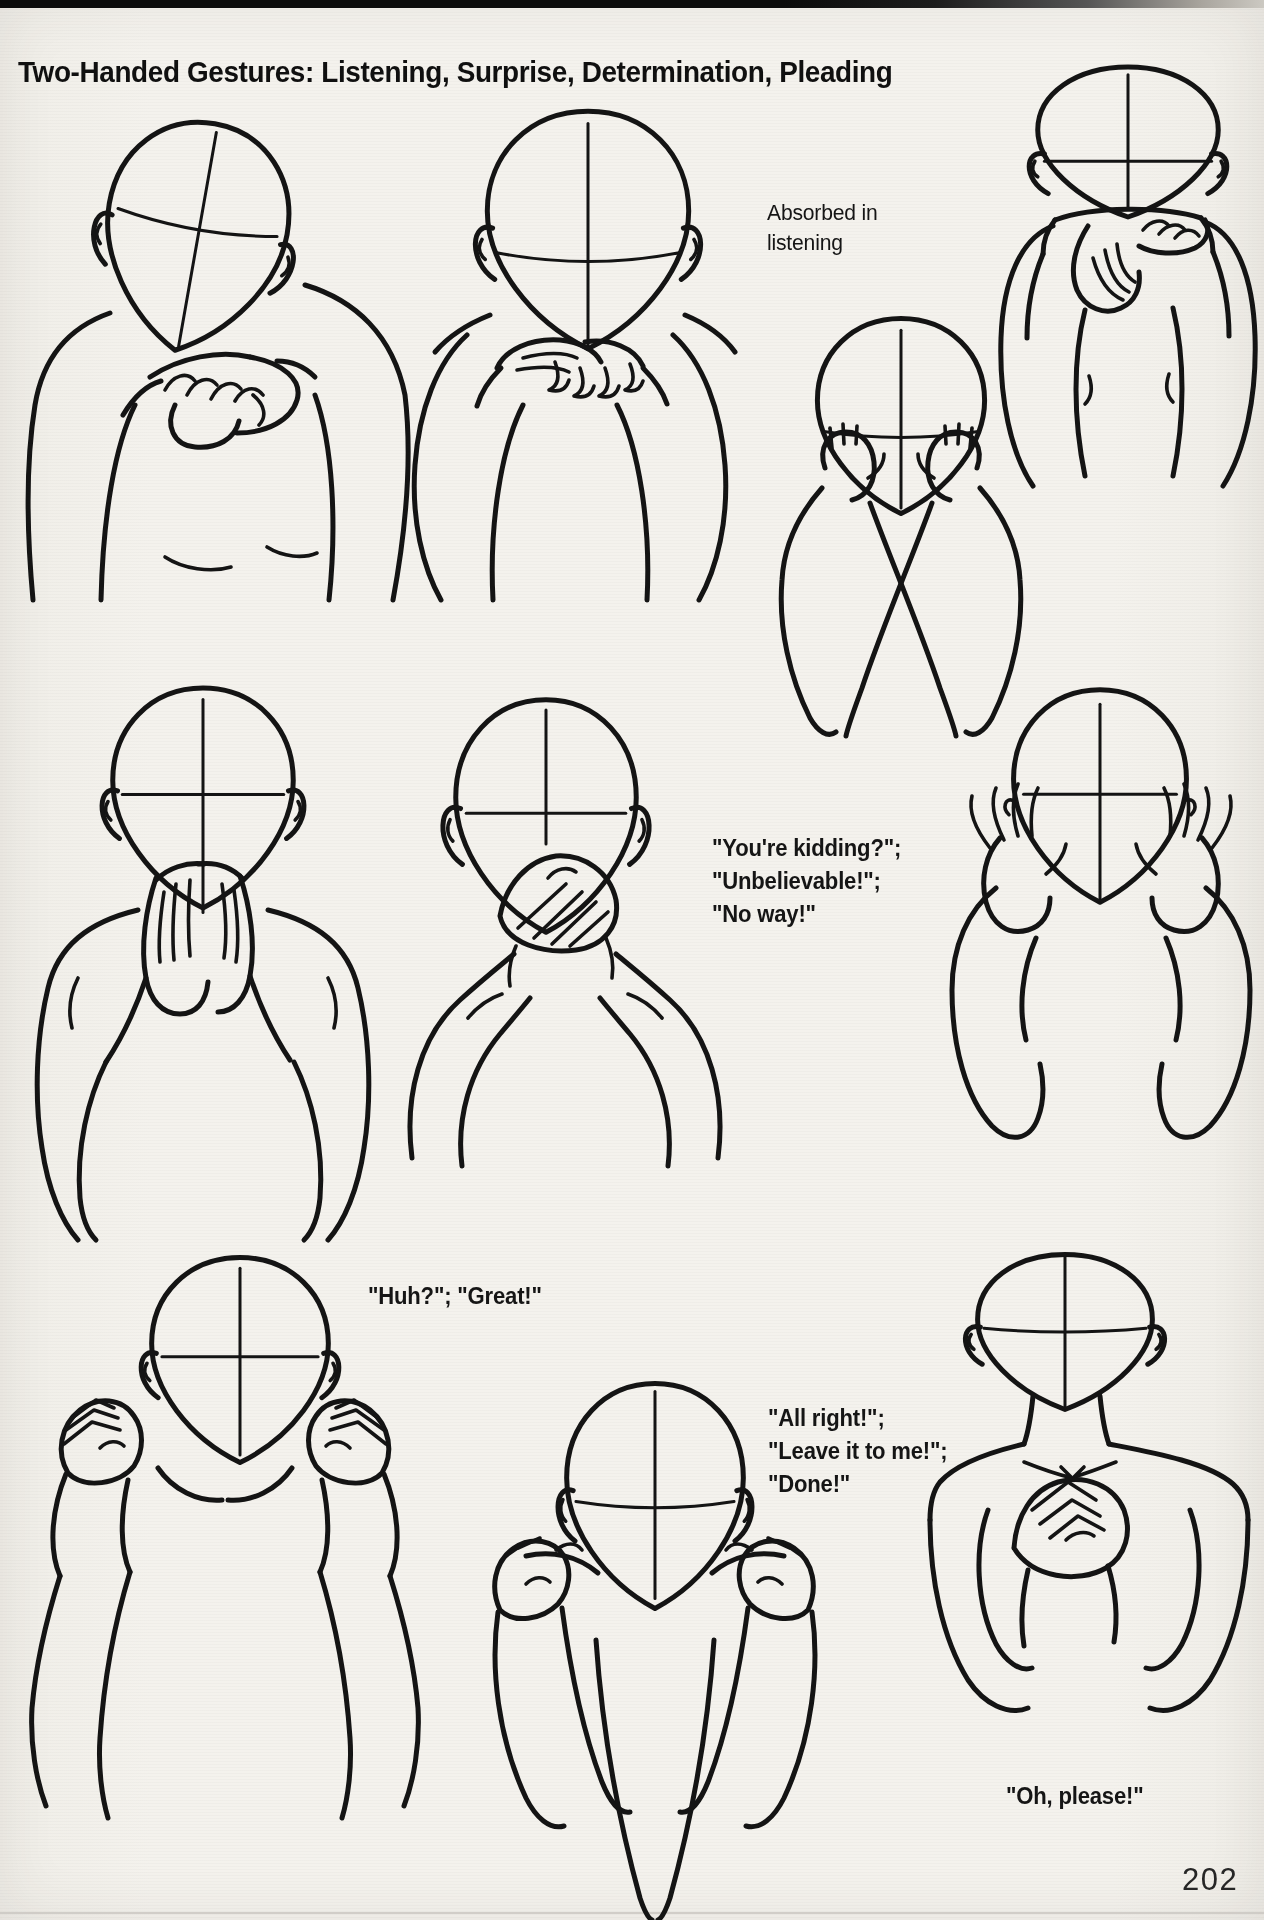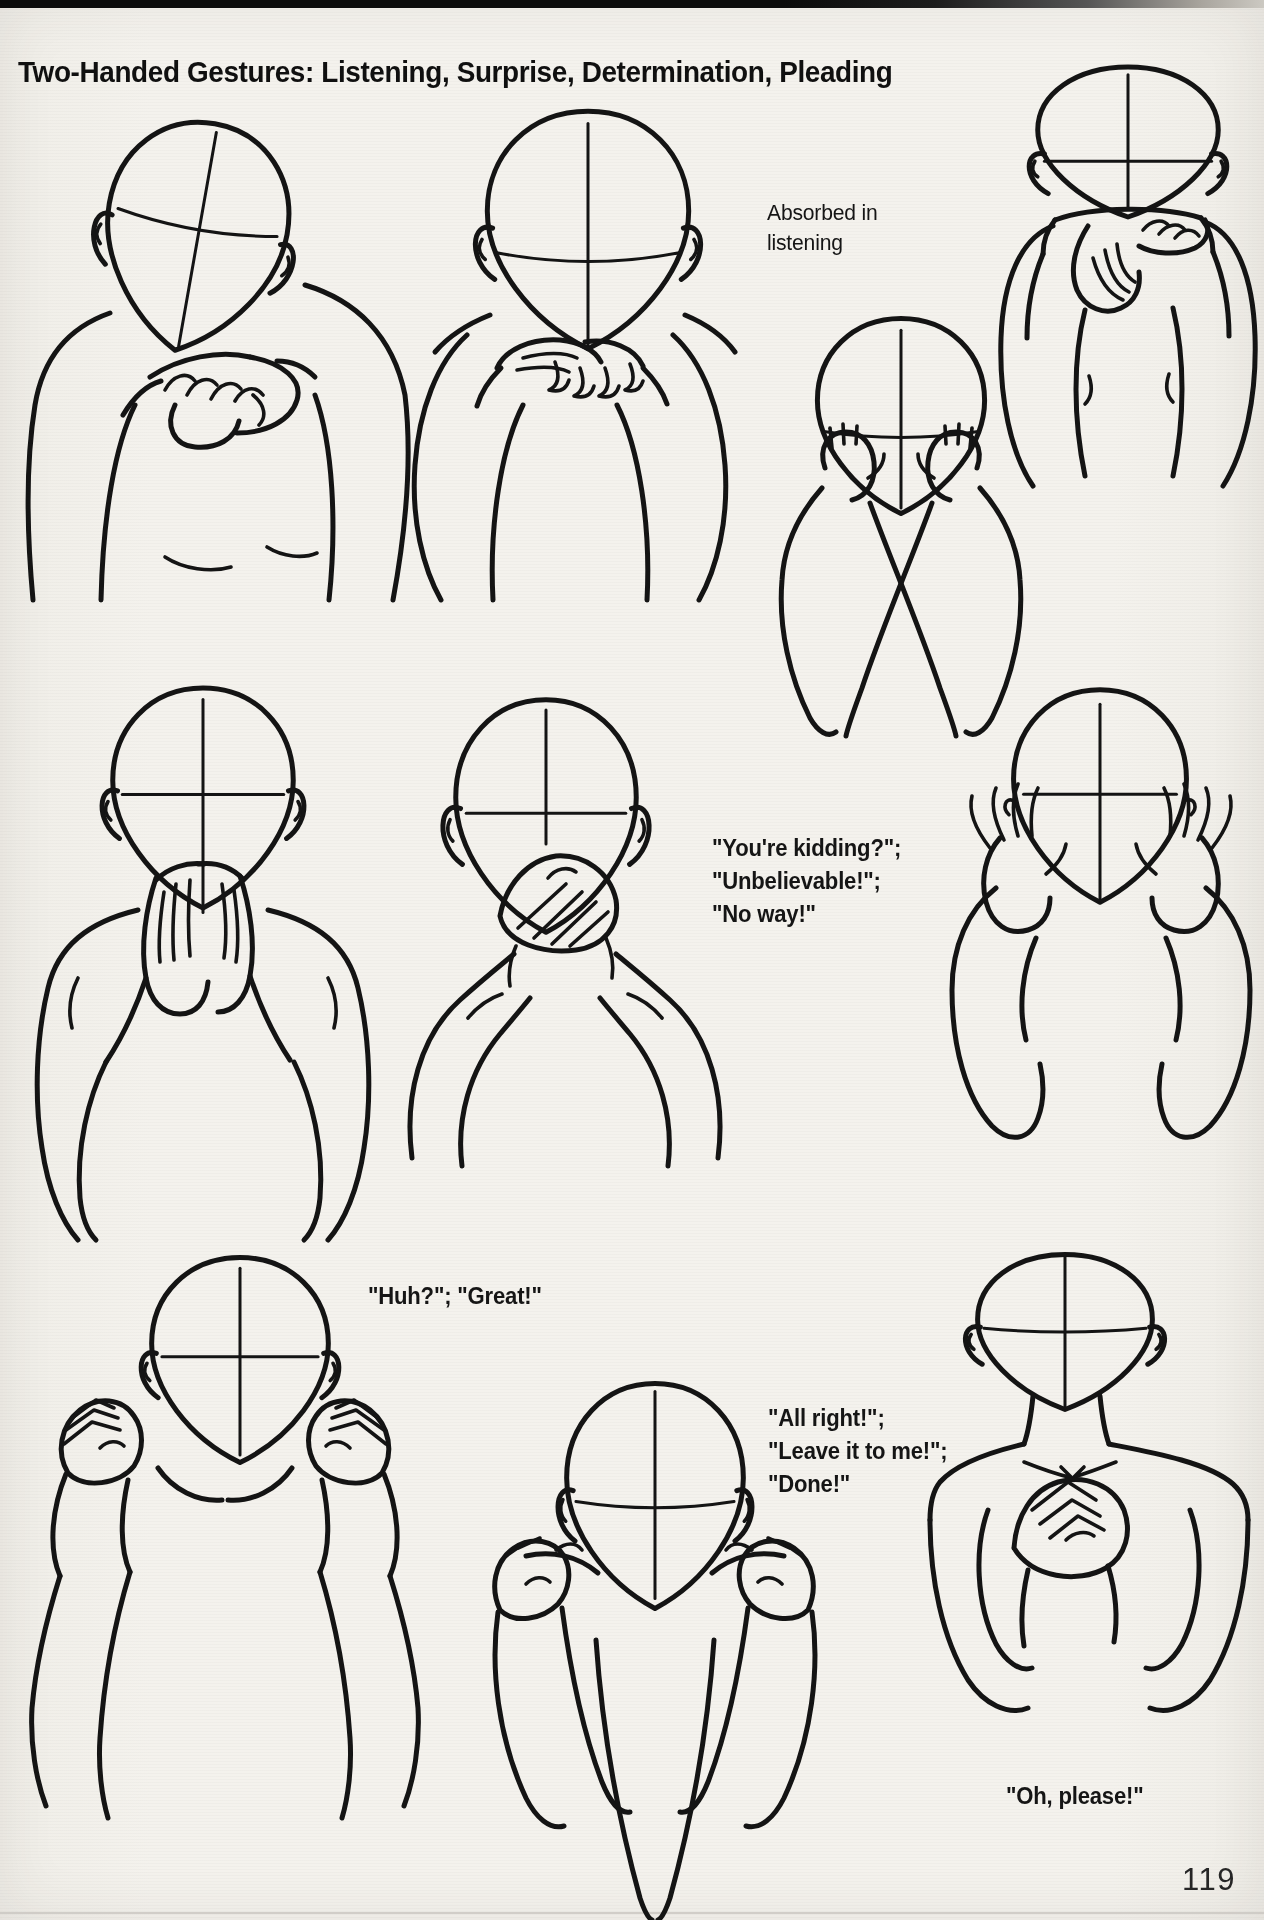--- a/index.html
+++ b/index.html
@@ -348,14 +348,14 @@
     <path d="M100,322 C94,348 92,374 96,398"></path>
     <path d="M180,318 C188,344 190,370 186,394"></path>
     <path d="M2,272 C2,330 14,390 40,432 C56,456 80,468 100,460"></path>
     <path d="M60,262 C46,300 48,356 68,396 C78,414 92,424 104,420"></path>
     <path d="M320,272 C320,330 308,390 282,432 C266,456 242,468 222,460"></path>
     <path d="M262,262 C276,300 274,356 254,396 C244,414 230,424 218,420"></path>
   </svg>
 
   <div class="cap" style="left:1006px;top:1780px">"Oh, please!"</div>
 
-  <div class="pagenum">119</div>
+  <div class="pagenum">202</div>
 </div>
 
 </body></html>

